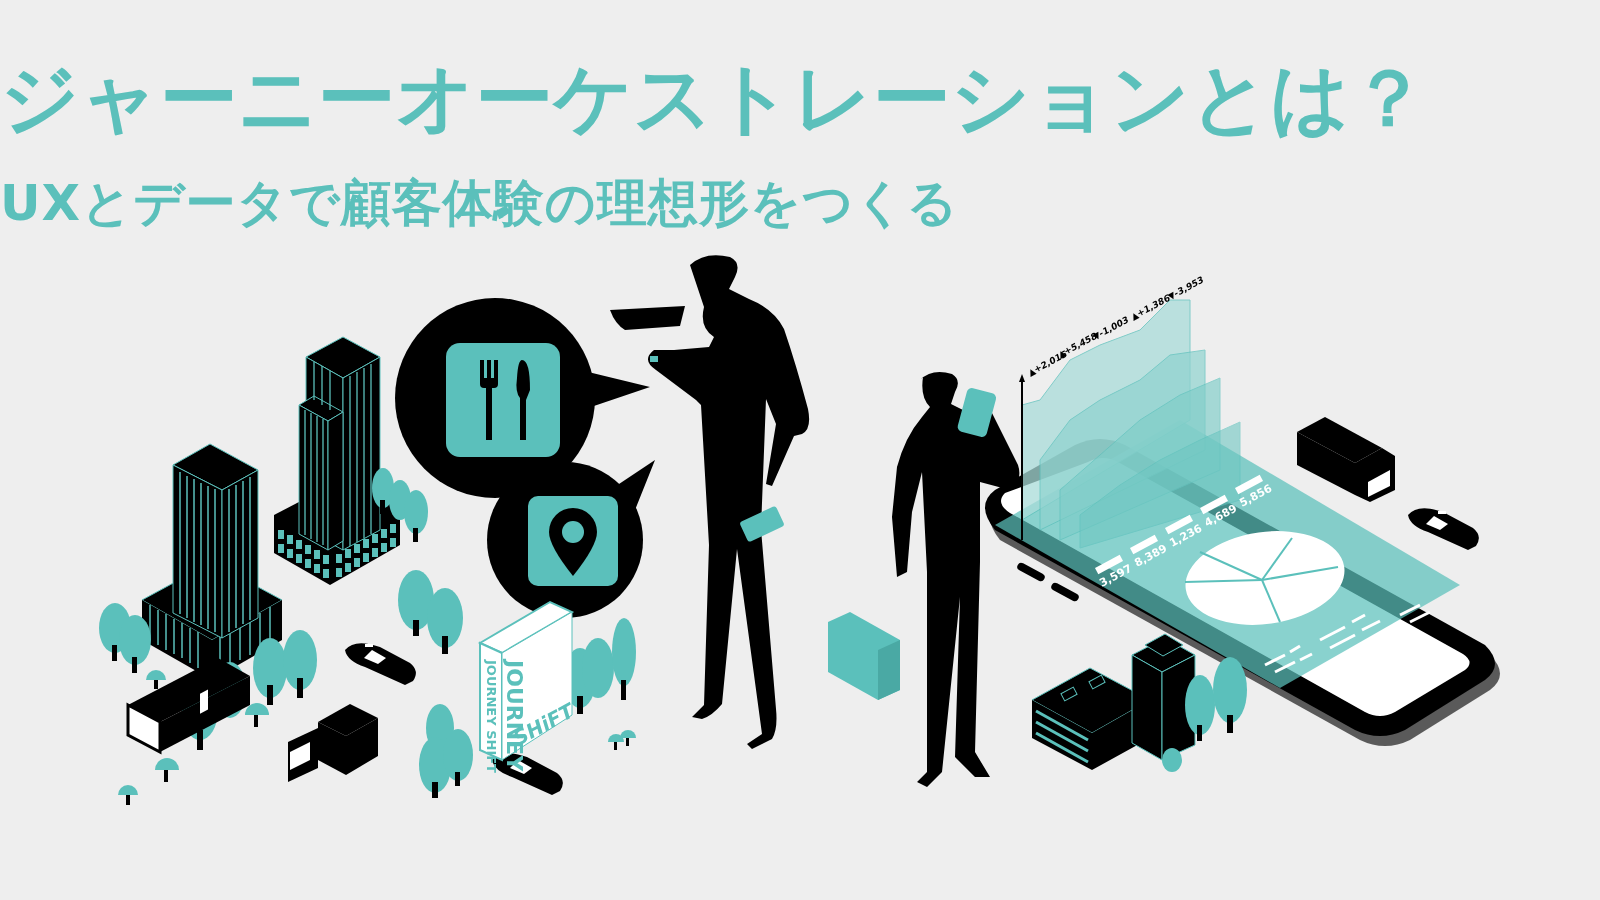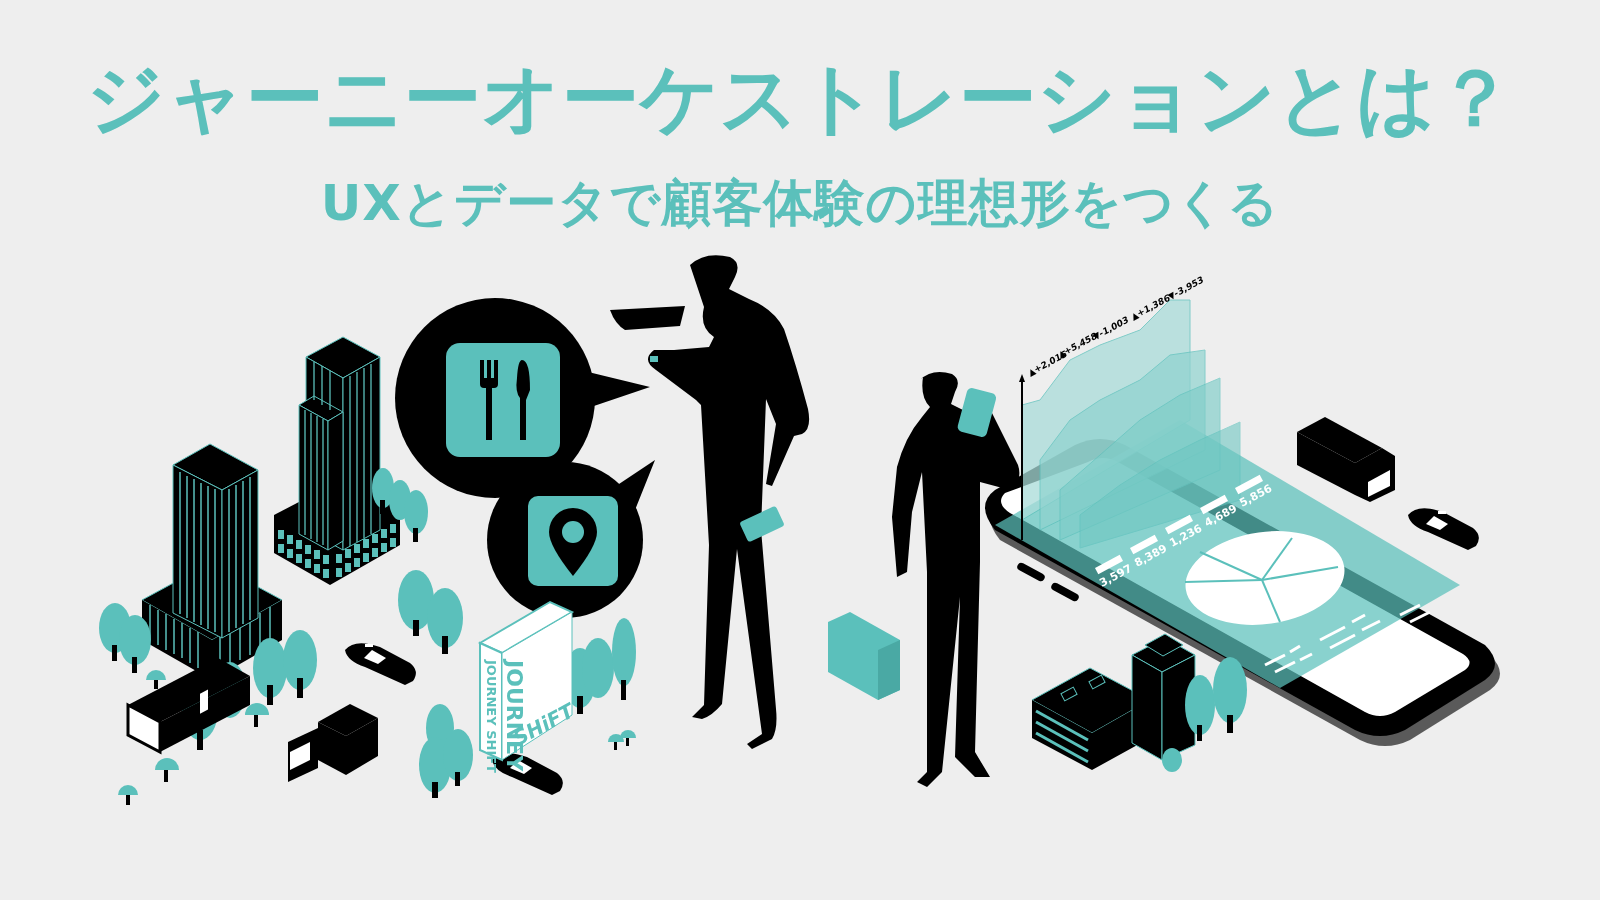--- a/index.html
+++ b/index.html
@@ -3,21 +3,21 @@
 <meta charset="utf-8">
 <style>
   html, body { margin:0; padding:0; }
   body {
     width:1600px; height:900px; overflow:hidden;
     background:#eeeeee;
     font-family:"DejaVu Sans", "Liberation Sans", sans-serif;
     position:relative;
   }
   .title {
-    position:absolute; left:0; width:1600px; text-align:center;
+    position:absolute; left:0; width:1600px; 
     color:#5bc0bb; font-weight:bold; letter-spacing:1px;
     margin:0;
   }
   .title-main { top:52px; font-size:78px; line-height:92px; letter-spacing:0px; }
   .title-sub  { top:172px; font-size:50px; line-height:62px; }
   svg.art { position:absolute; left:0; top:0; }
   .lbl { font-family:"DejaVu Sans", sans-serif; font-weight:bold; }
 </style>
 </head>
 <body>

